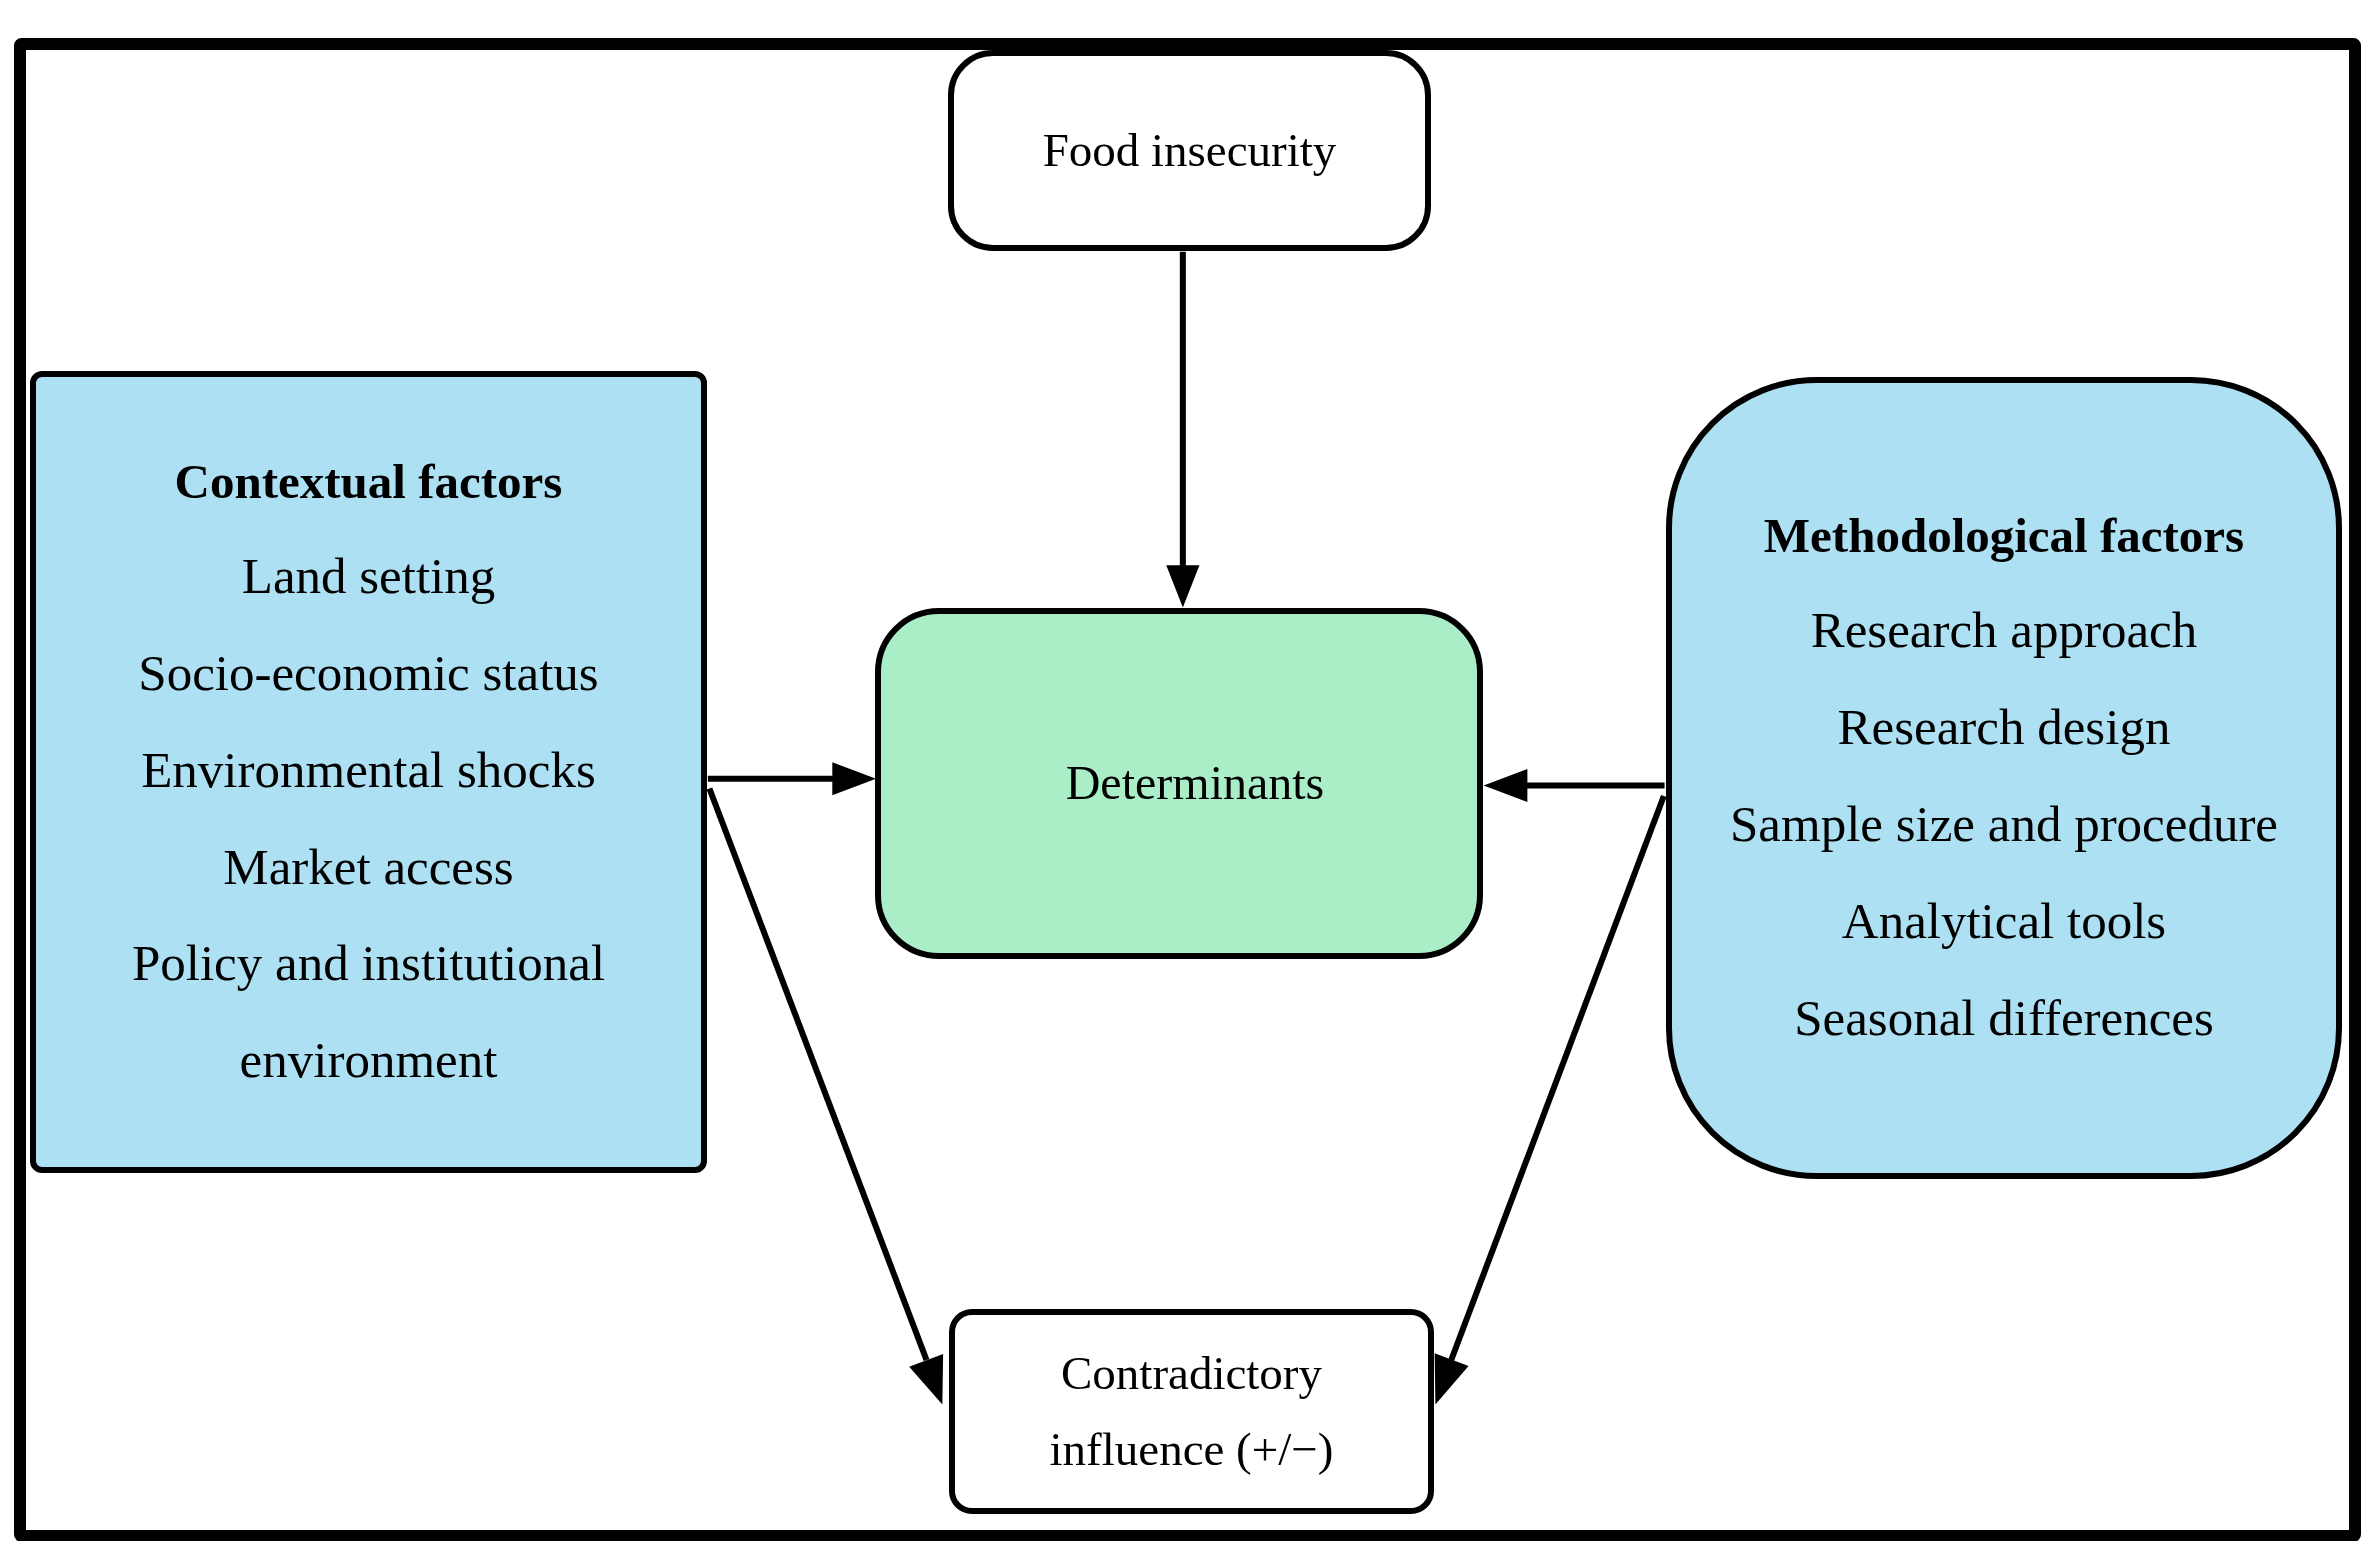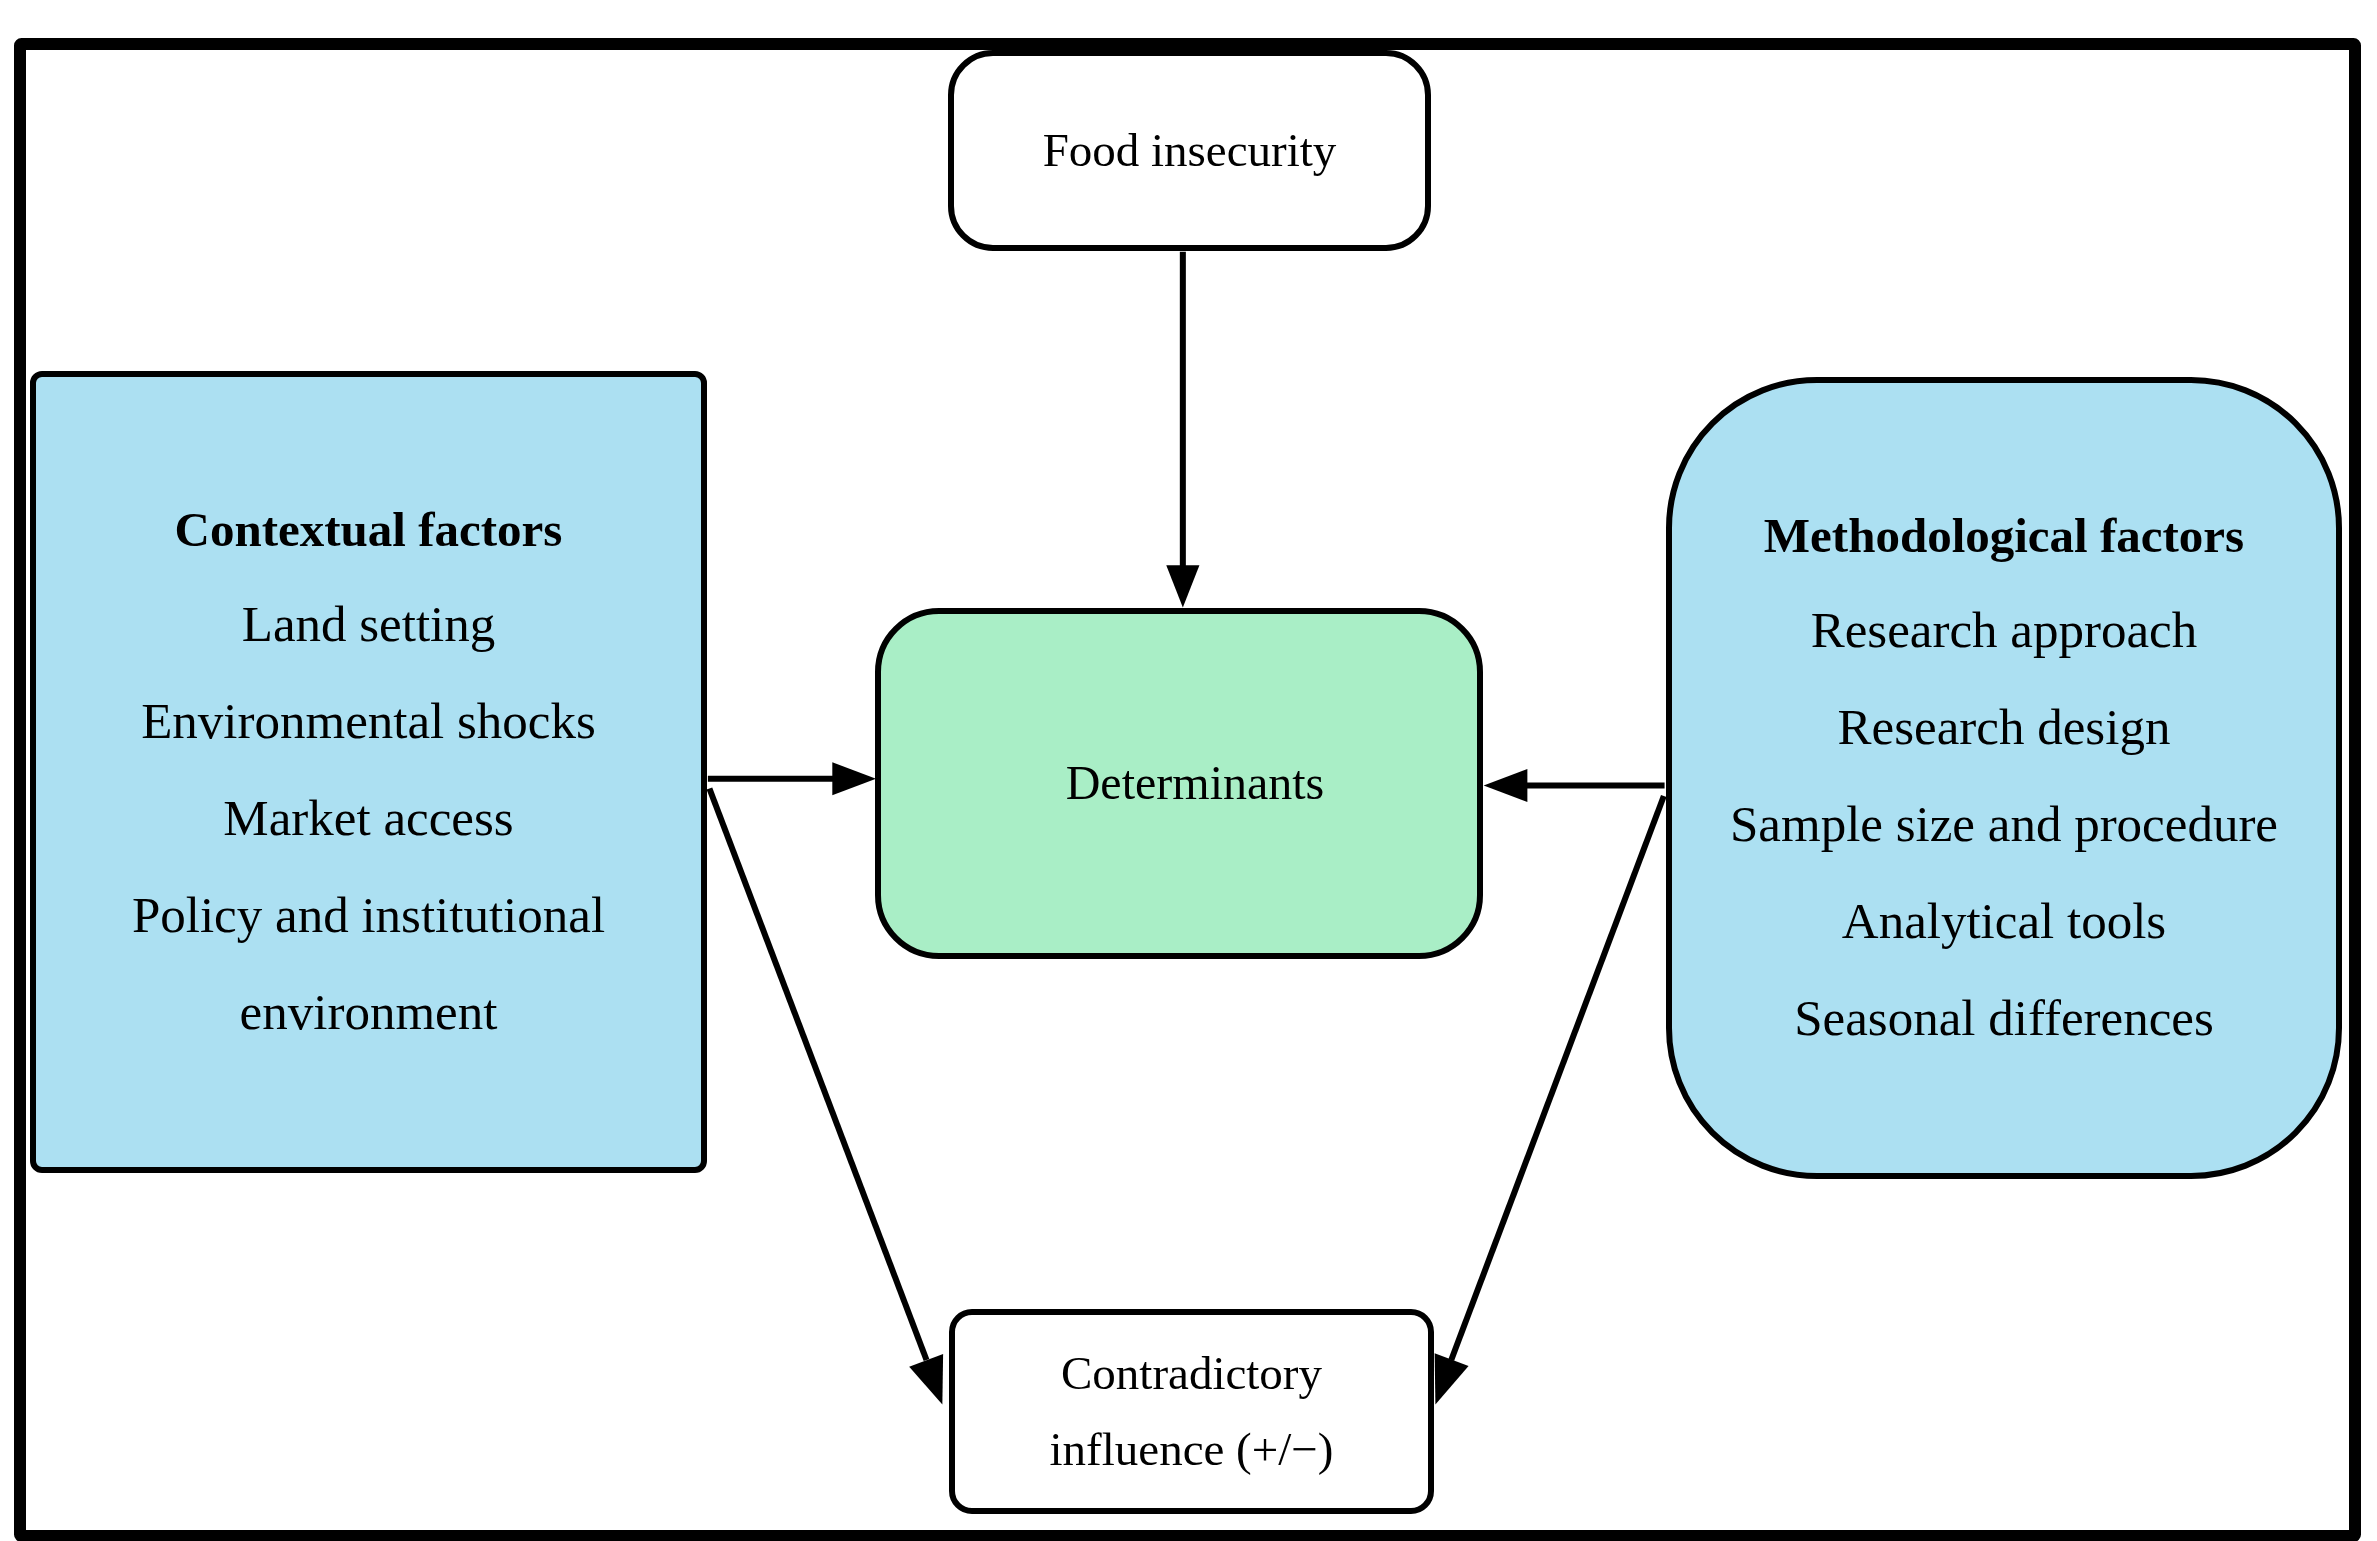--- a/index.html
+++ b/index.html
@@ -114,20 +114,21 @@
     <span>Food insecurity</span>
   </div>
 
   <div class="node node-green" id="node-determinants" style="background: rgb(169, 238, 198);">
     <span>Determinants</span>
   </div>
 
   <div class="node node-blue" id="node-contextual" style="background: rgb(172, 224, 242);">
     <div class="node-title">Contextual factors</div>
     <div class="node-line">Land setting</div>
+    <div class="node-line">Socio-economic status</div>
     <div class="node-line">Environmental shocks</div>
     <div class="node-line">Market access</div>
     <div class="node-line">Policy and institutional environment</div>
   </div>
 
   <div class="node node-blue" id="node-methodological" style="background: rgb(172, 224, 242);">
     <div class="node-title">Methodological factors</div>
     <div class="node-line">Research approach</div>
     <div class="node-line">Research design</div>
     <div class="node-line">Sample size and procedure</div>

